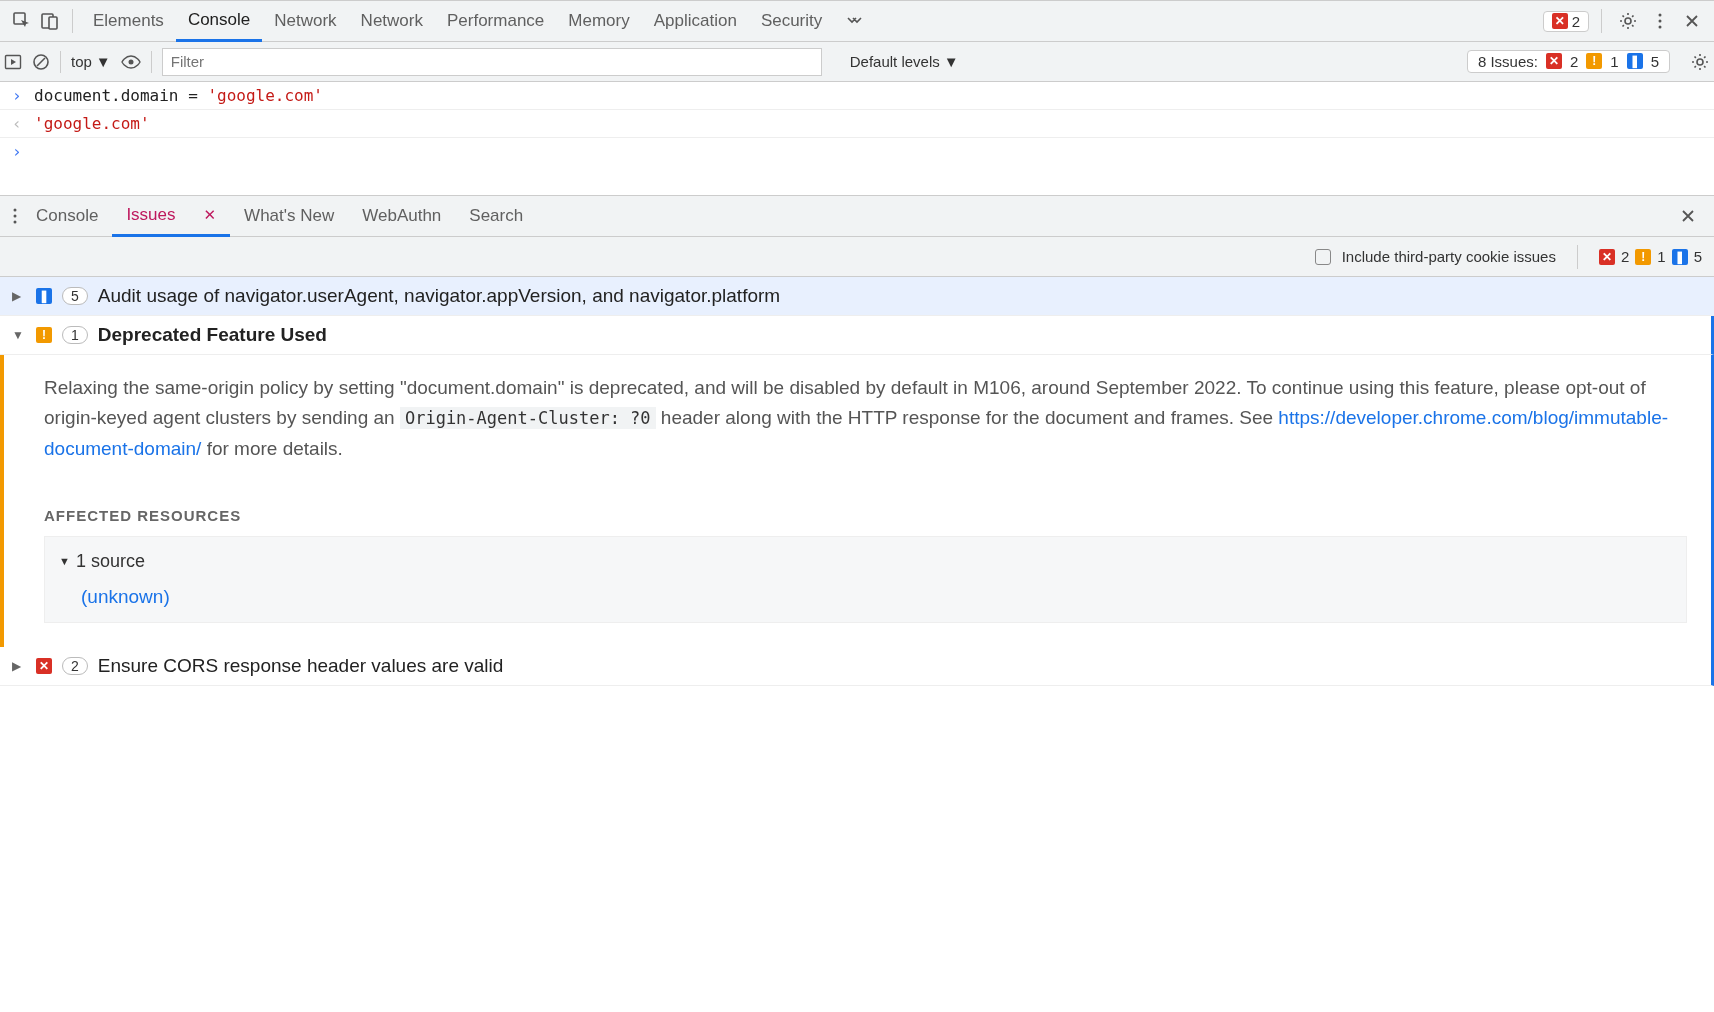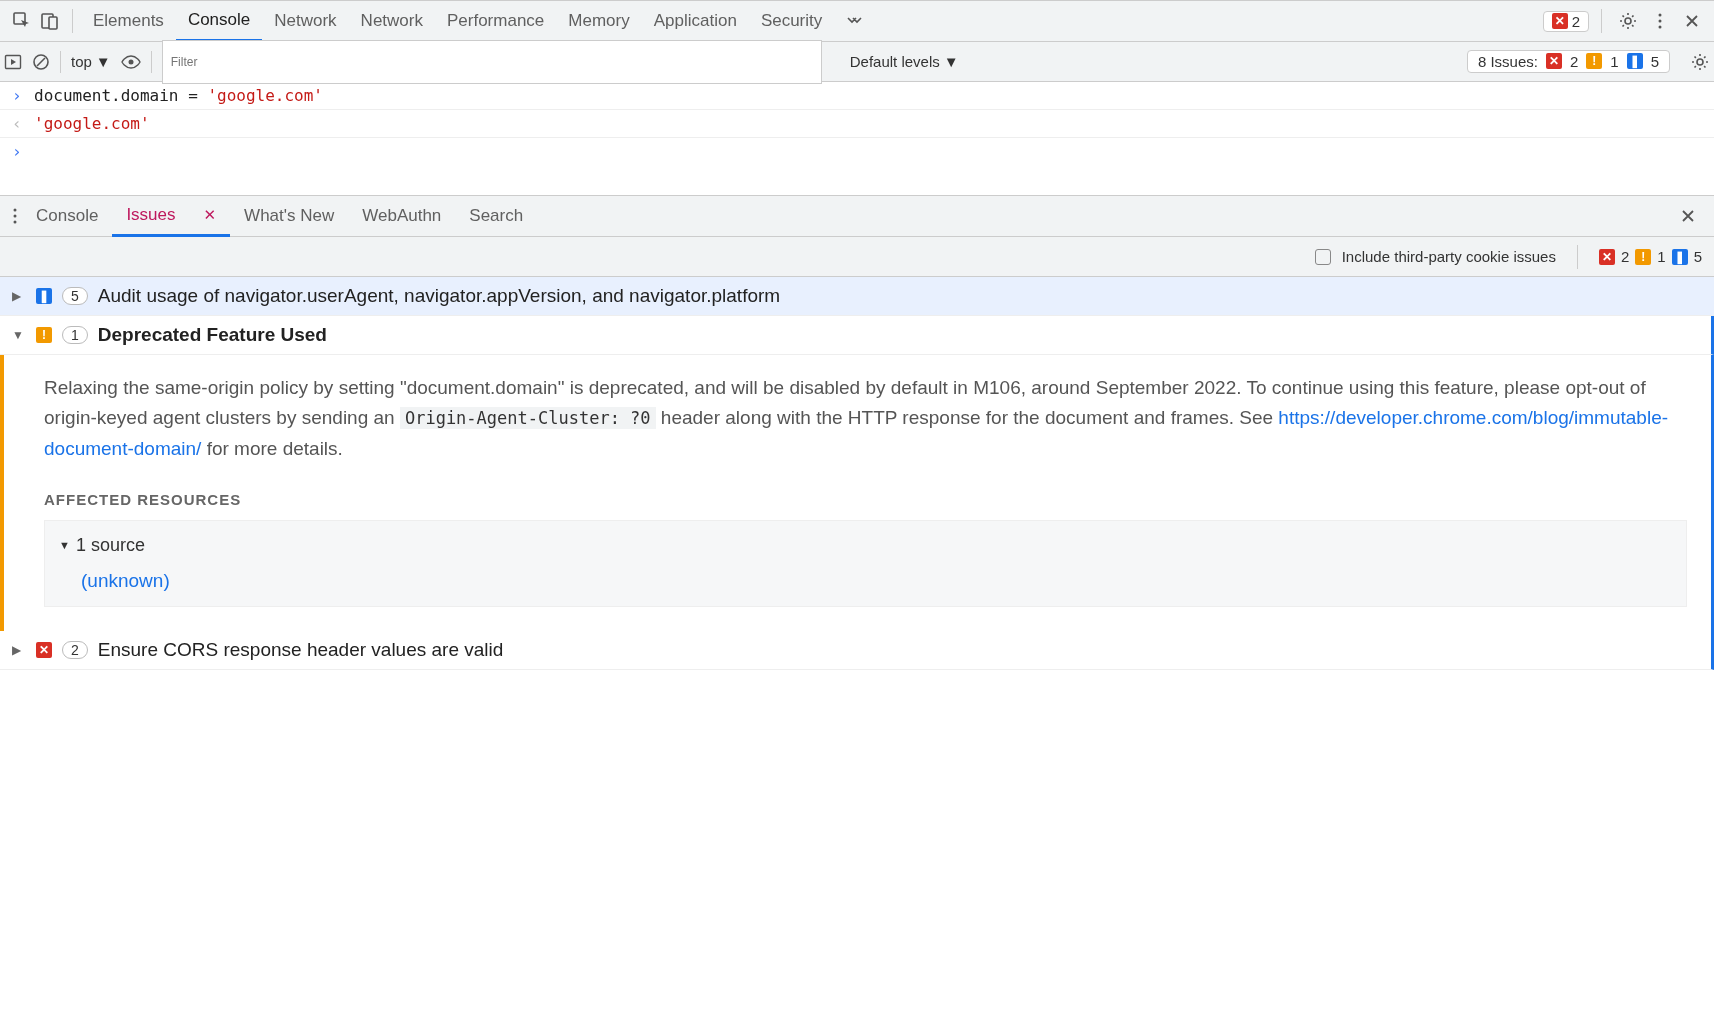--- a/index.html
+++ b/index.html
@@ -21,21 +21,21 @@
   .badge-orange { background:#f29900; color:#fff; border-radius:2px; font-size:12px; font-weight:bold; width:16px; height:16px; display:inline-flex; align-items:center; justify-content:center;}
   .badge-blue { background:#1a73e8; color:#fff; border-radius:2px; font-size:12px; font-weight:bold; width:16px; height:16px; display:inline-flex; align-items:center; justify-content:center;}
   .cnt { font-size:15px; color:#333;}
   
   
   .console-bar {
     display:flex; align-items:center; height:40px; background:#f1f3f4;
     border-bottom:1px solid #ccc; padding:0 4px; gap:10px;
   }
   .ctx-select { display:flex; align-items:center; gap:4px; color:#333;}
-  .filter-input { flex:1; max-width:660px; height:44px; border:1px solid #ccc; background:#fff; padding:0 8px; font-size:12px;}
+  .filter-input { flex:1; max-width:660px; height:28px; border:1px solid #ccc; background:#fff; padding:0 8px; font-size:15px;}
   .level-select { display:flex; align-items:center; gap:4px; color:#333; padding:0 8px;}
   .issues-summary { margin-left:auto; display:flex; gap:8px; border:1px solid #ccc; background:#fff; border-radius:4px; padding:2px 10px;}
   
   
   .console-log { font-family: Menlo, Consolas, monospace; font-size:16px; }
   .log-row { display:flex; align-items:center; padding:4px 12px; border-bottom:1px solid #eee;}
   .log-row .caret { width:14px; color:#888;}
   .log-row.input .caret { color:#4078f2;}
   .log-row.output .caret { color:#bbb;}
   .t-black { color:#222;margin-top:44px;}
@@ -70,21 +70,21 @@
   .issue-title { font-weight:400; color:#222;}
   .issue-row.expanded .issue-title { font-weight:700;}
   
   
   .issue-body {
     border-left:4px solid #f29900;
     border-right:3px solid #1a73e8;
     padding:18px 24px 24px 40px;
     font-size:19px; color:#555; line-height:1.6;
   }
-  .issue-body .desc { margin-bottom:24px;}
+  .issue-body .desc { margin-bottom:40px;}
   .issue-body code { font-family:Menlo,Consolas,monospace; background:#f1f3f4; padding:1px 5px; font-size:17px; color:#333;}
   .issue-body a { color:#1a73e8; text-decoration:none;}
   .aff-heading { font-size:15px; letter-spacing:1px; font-weight:600; color:#666; margin-bottom:8px;}
   .aff-box { background:#f6f7f8; border:1px solid #eee; padding:10px 14px;}
   .aff-box .src-toggle { display:flex; align-items:center; gap:6px; font-size:18px; color:#333;}
   .aff-box .unk { color:#1a73e8; padding-left:22px; margin-top:6px;}
   
   .issue-row.bright-border { border-right:3px solid #1a73e8;}
   
   svg { display:block;}

